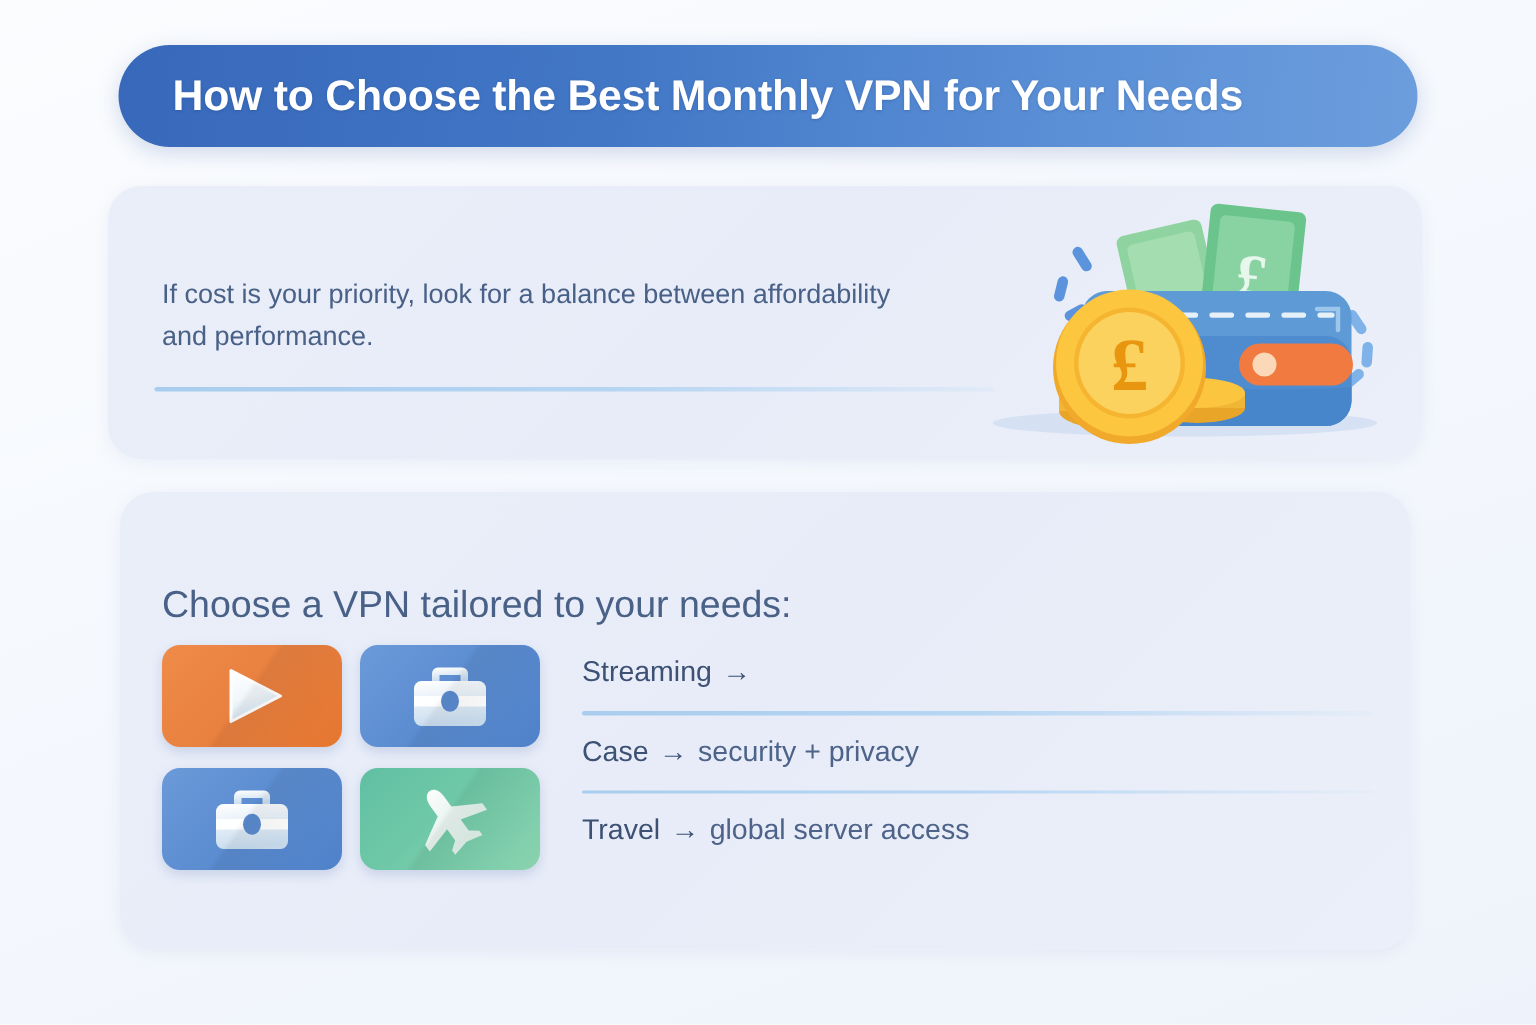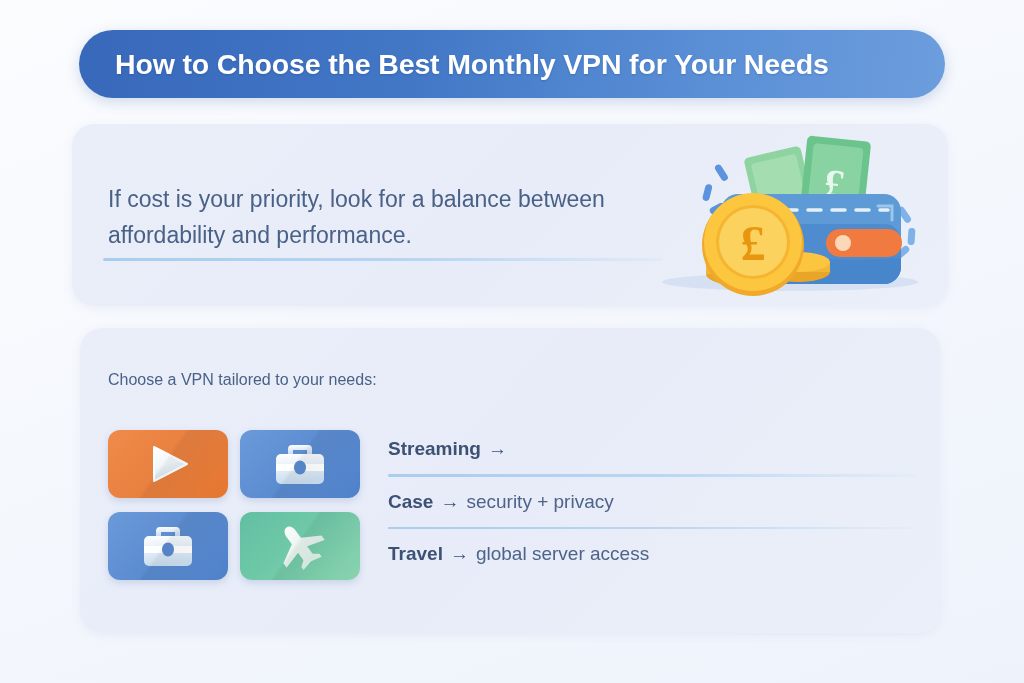--- a/index.html
+++ b/index.html
@@ -83,21 +83,21 @@
   
   .budget-heading {
     left: 36px;
     top: 23px;
     font-size: 21px;
   }
   .budget-body {
     left: 36px;
     top: 58px;
     width: 520px;
-    font-size: 23px;
+    font-size: 18px;
   }
   .budget-rule {
     position: absolute;
     left: 31px;
     top: 134px;
     width: 560px;
     height: 2.5px;
     border-radius: 2px;
     background: linear-gradient(90deg, #a9cdee 0%, #b6d5f1 55%, rgba(205,226,246,0.25) 100%);
   }
@@ -112,22 +112,22 @@
   }
 
   
   .usecase-heading {
     left: 28px;
     top: 20px;
     font-size: 21px;
   }
   .usecase-sub {
     left: 28px;
-    top: 40px;
-    font-size: 16px;
+    top: 56px;
+    font-size: 25px;
     white-space: nowrap;
   }
 
   .tiles {
     position: absolute;
     left: 28px;
     top: 102px;
     display: grid;
     grid-template-columns: 120px 120px;
     grid-template-rows: 68px 68px;
@@ -166,21 +166,21 @@
   }
   .uc-row {
     height: 50px;
     display: flex;
     align-items: center;
     white-space: nowrap;
   }
   .uc-term {
     color: #3c5173;
     font-size: 19px;
-    font-weight: bold;
+    font-weight: normal;
   }
   .uc-arrow {
     color: #3c5173;
     font-size: 19px;
     padding: 0 7px 0 7px;
   }
   .uc-desc {
     color: #4d6389;
     font-size: 19px;
   }

